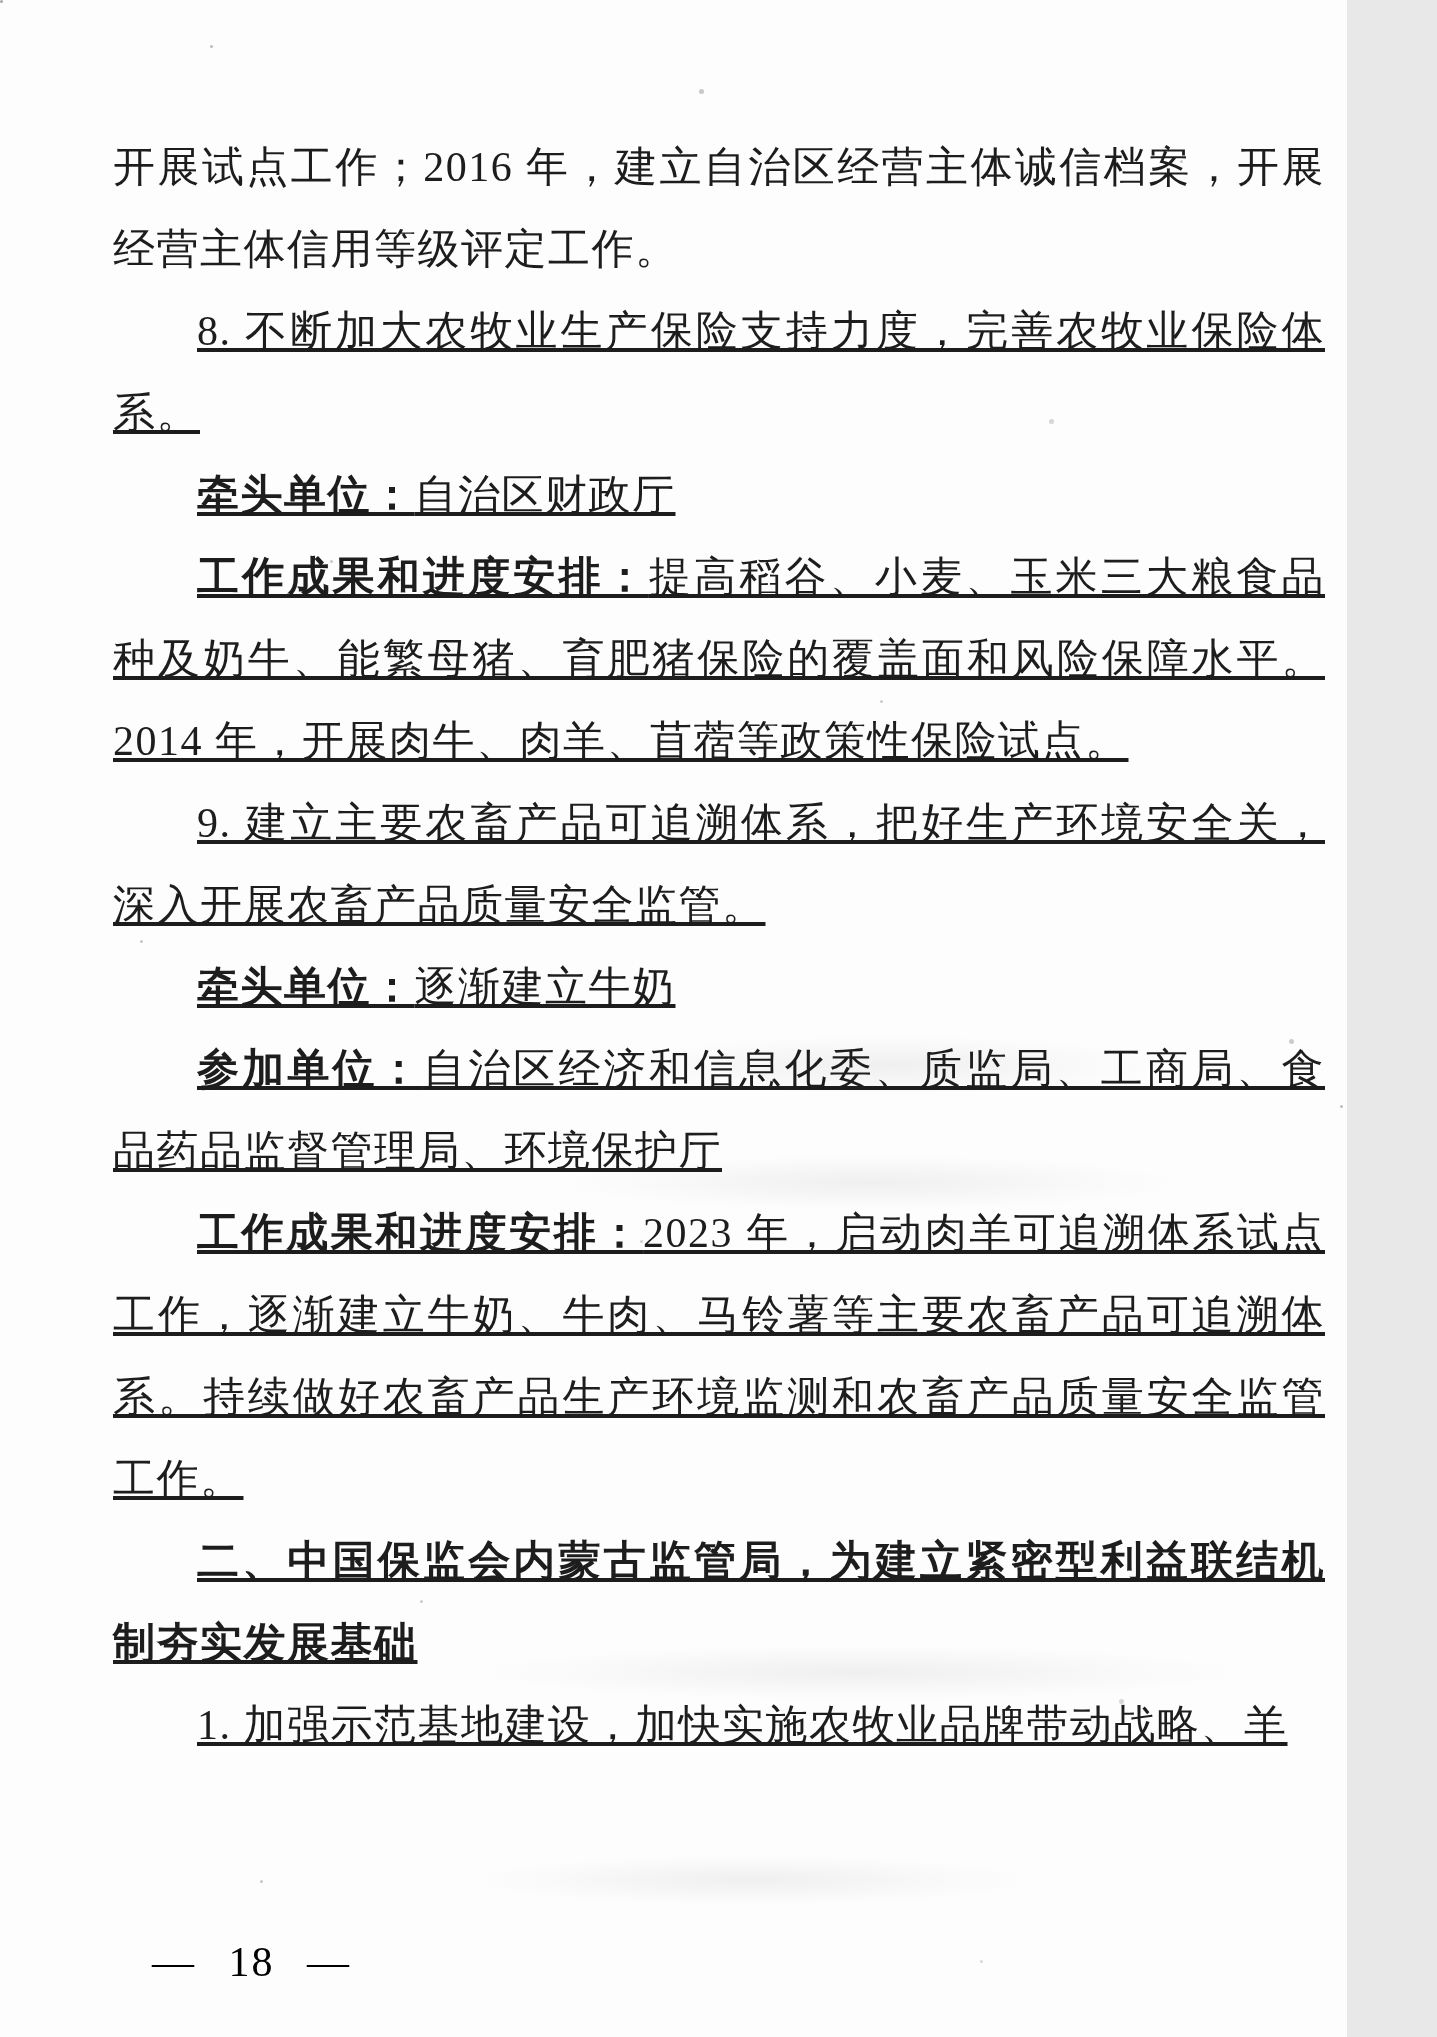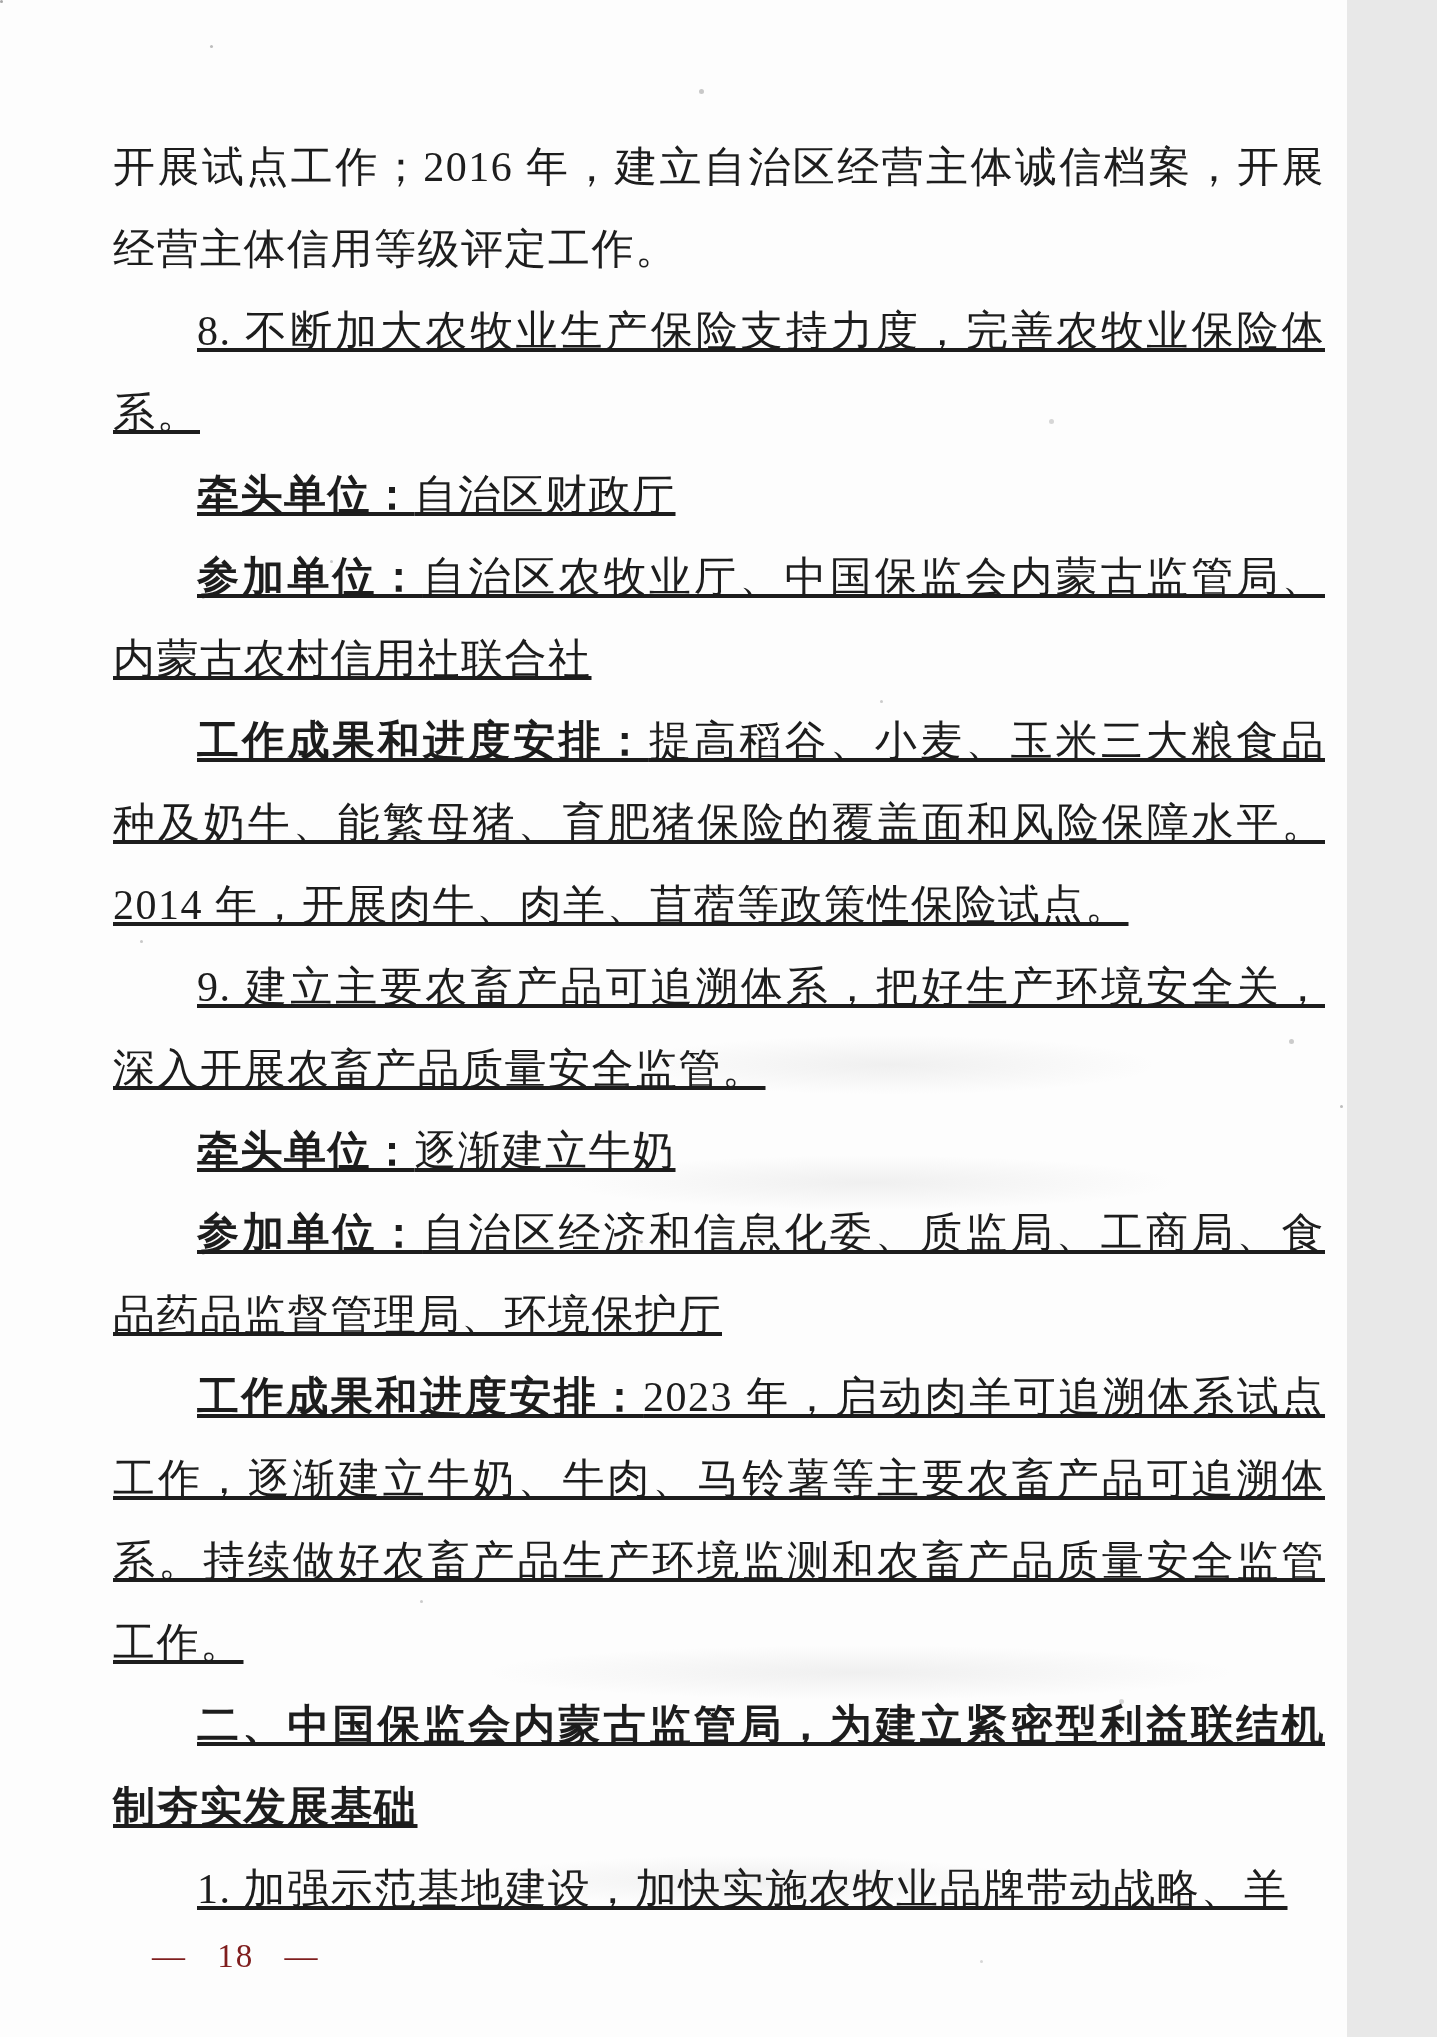--- a/index.html
+++ b/index.html
@@ -35,24 +35,24 @@
     font-family: "Liberation Sans", "DejaVu Sans", sans-serif;
   }
   .heading span {
     font-weight: bold;
     font-family: "Liberation Sans", "DejaVu Sans", sans-serif;
   }
   .page-footer {
     position: absolute;
     left: 152px;
     top: 1938px;
-    font-size: 33px;
+    font-size: 42px;
     letter-spacing: 2px;
     word-spacing: 20px;
-    color: #7f1d1d;
+    color: #000000;
   }
   
   .scan-noise {
     position: absolute;
     top: 0; left: 0;
     width: 3px; height: 3px;
     border-radius: 50%;
     background: rgba(60,60,60,0.45);
     box-shadow:
       210px 45px 0 rgba(70,70,70,0.35),
@@ -94,21 +94,20 @@
   <div class="smudge smudge-4"></div>
 
   <main class="body-text">
 
     <p class="para"><span>开展试点工作；2016 年，建立自治区经营主体诚信档案，开展经营主体信用等级评定工作。</span></p>
 
     <p class="para indent"><span>8. 不断加大农牧业生产保险支持力度，完善农牧业保险体系。</span></p>
 
     <p class="para indent"><span class="label">牵头单位：</span><span>自治区财政厅</span></p>
 
-    <p class="para indent"><span class="label">参加单位：</span><span>自治区农牧业厅、中国保监会内蒙古监管局、内蒙古农村信用社联合社</span></p>
 
     <p class="para indent"><span class="label">工作成果和进度安排：</span><span>提高稻谷、小麦、玉米三大粮食品种及奶牛、能繁母猪、育肥猪保险的覆盖面和风险保障水平。2014 年，开展肉牛、肉羊、苜蓿等政策性保险试点。</span></p>
 
     <p class="para indent"><span>9. 建立主要农畜产品可追溯体系，把好生产环境安全关，深入开展农畜产品质量安全监管。</span></p>
 
     <p class="para indent"><span class="label">牵头单位：</span><span>逐渐建立牛奶</span></p>
 
     <p class="para indent"><span class="label">参加单位：</span><span>自治区经济和信息化委、质监局、工商局、食品药品监督管理局、环境保护厅</span></p>
 
     <p class="para indent"><span class="label">工作成果和进度安排：</span><span>2023 年，启动肉羊可追溯体系试点工作，逐渐建立牛奶、牛肉、马铃薯等主要农畜产品可追溯体系。持续做好农畜产品生产环境监测和农畜产品质量安全监管工作。</span></p>

